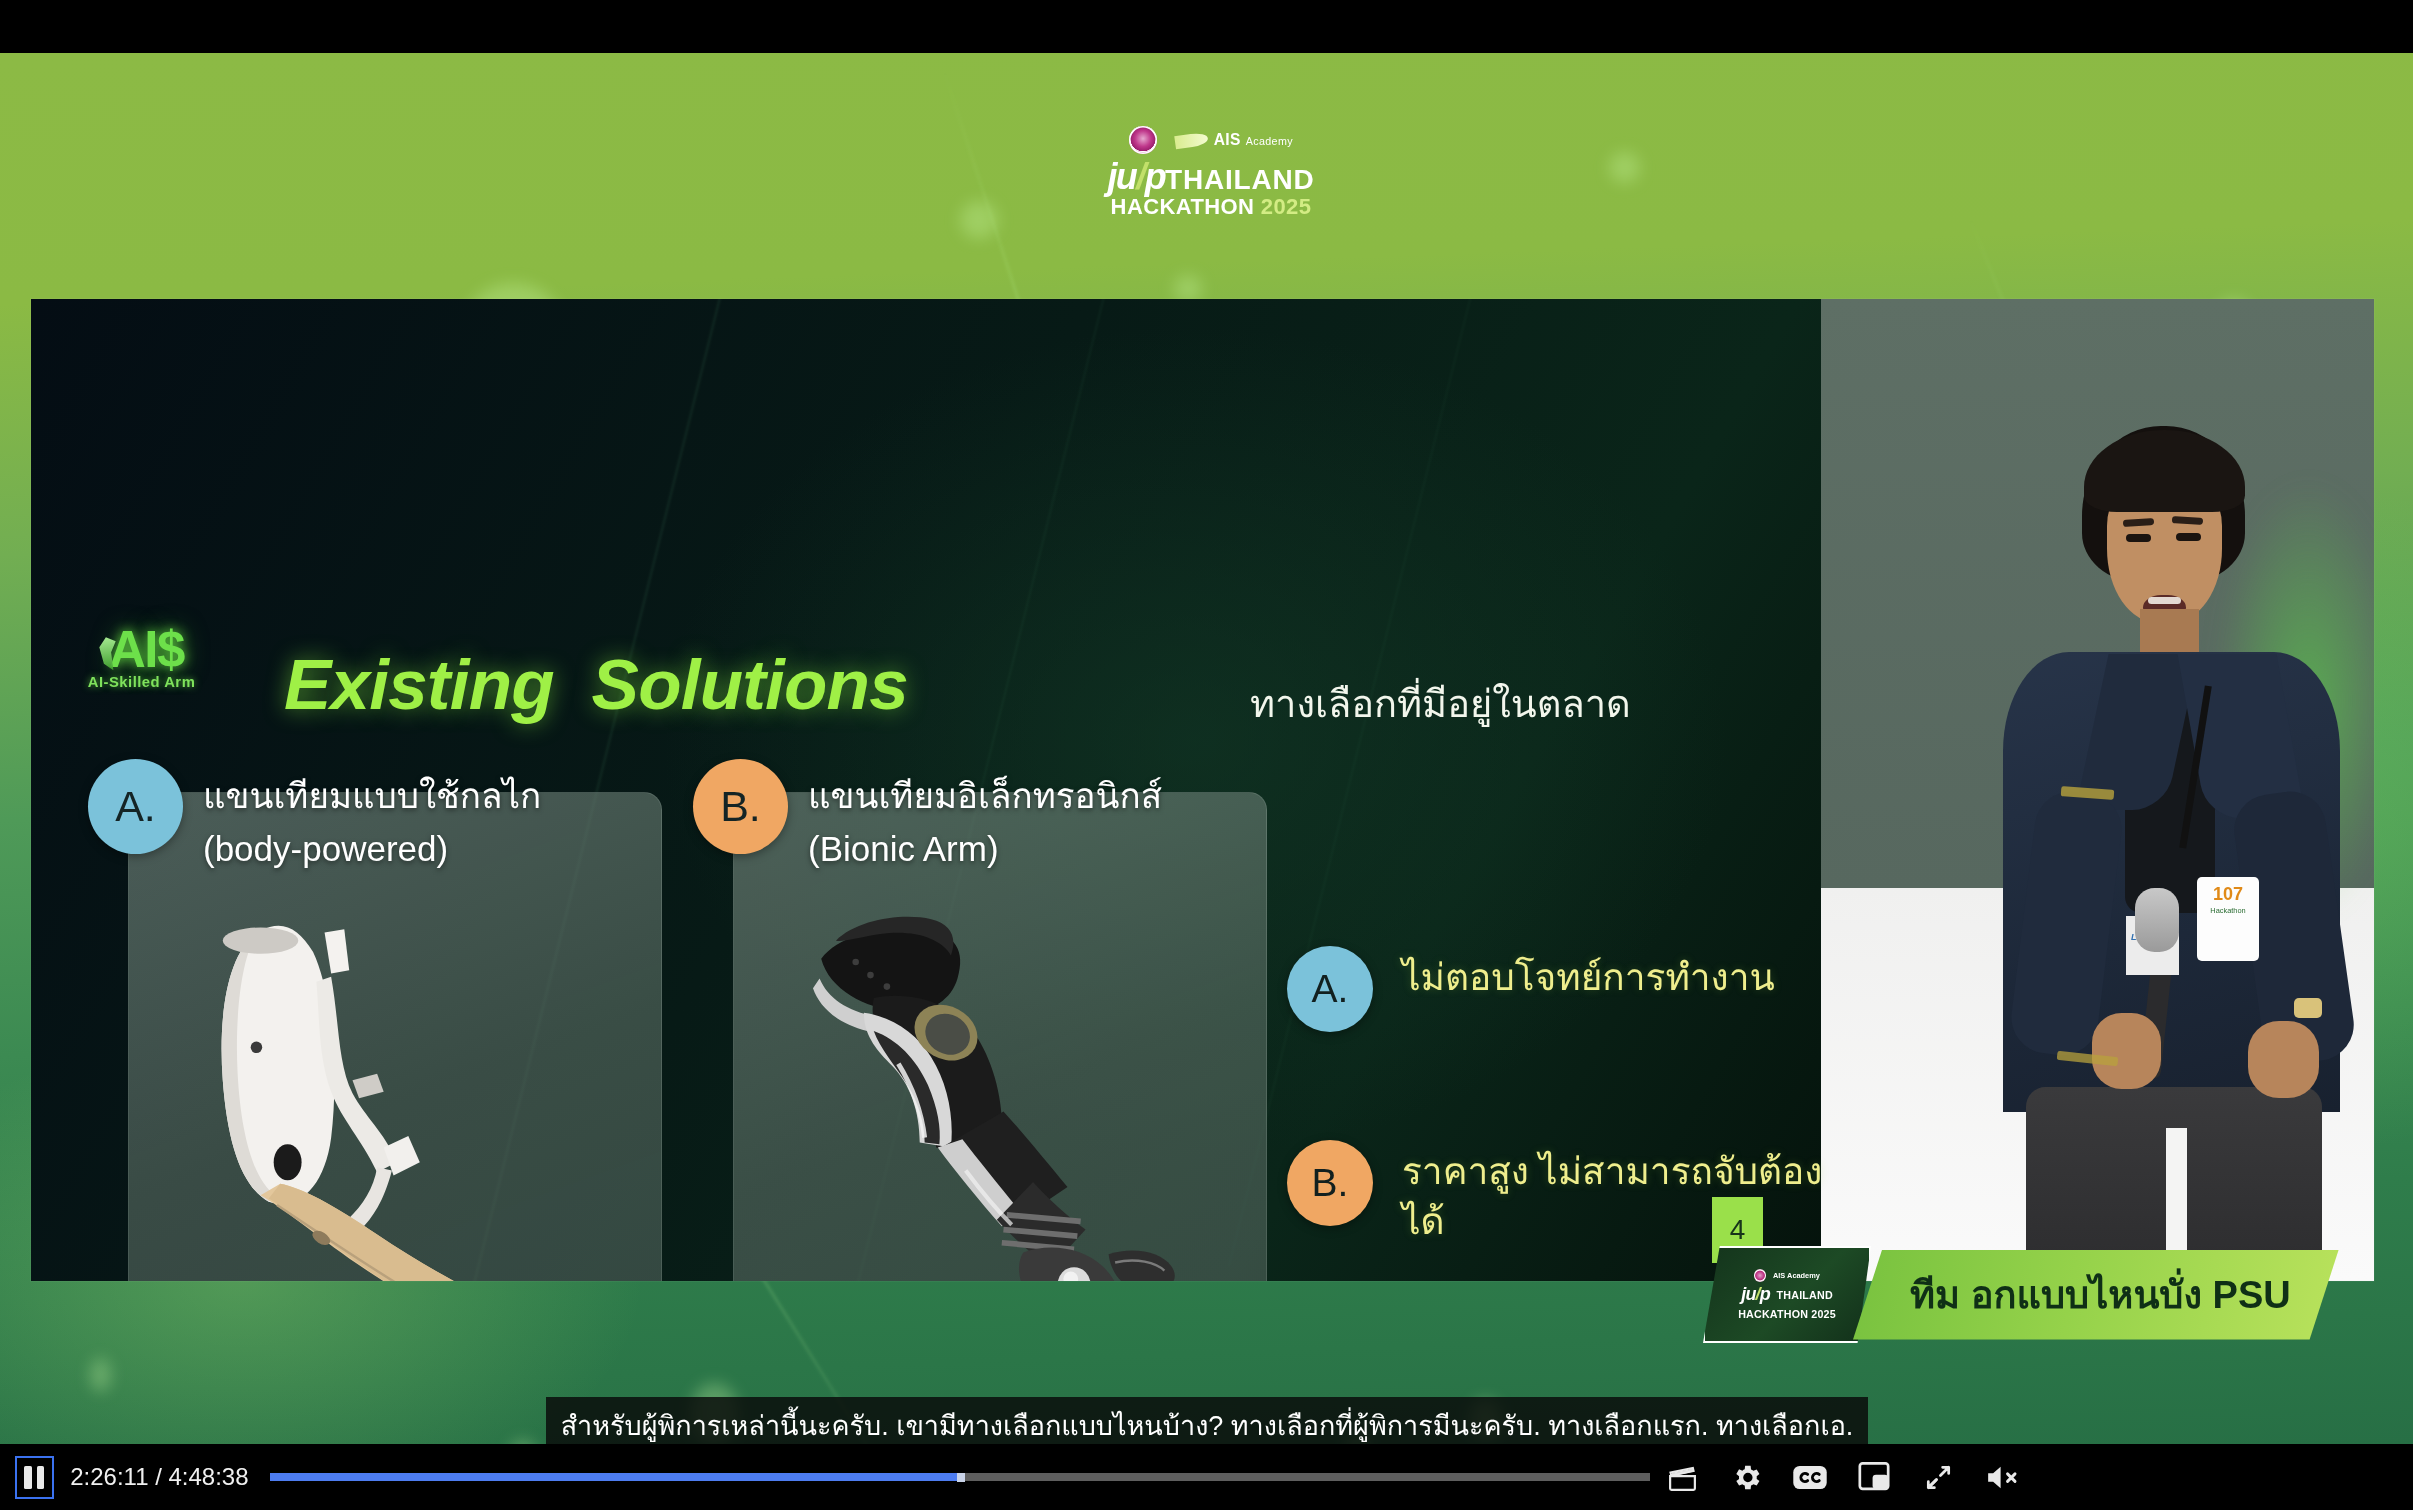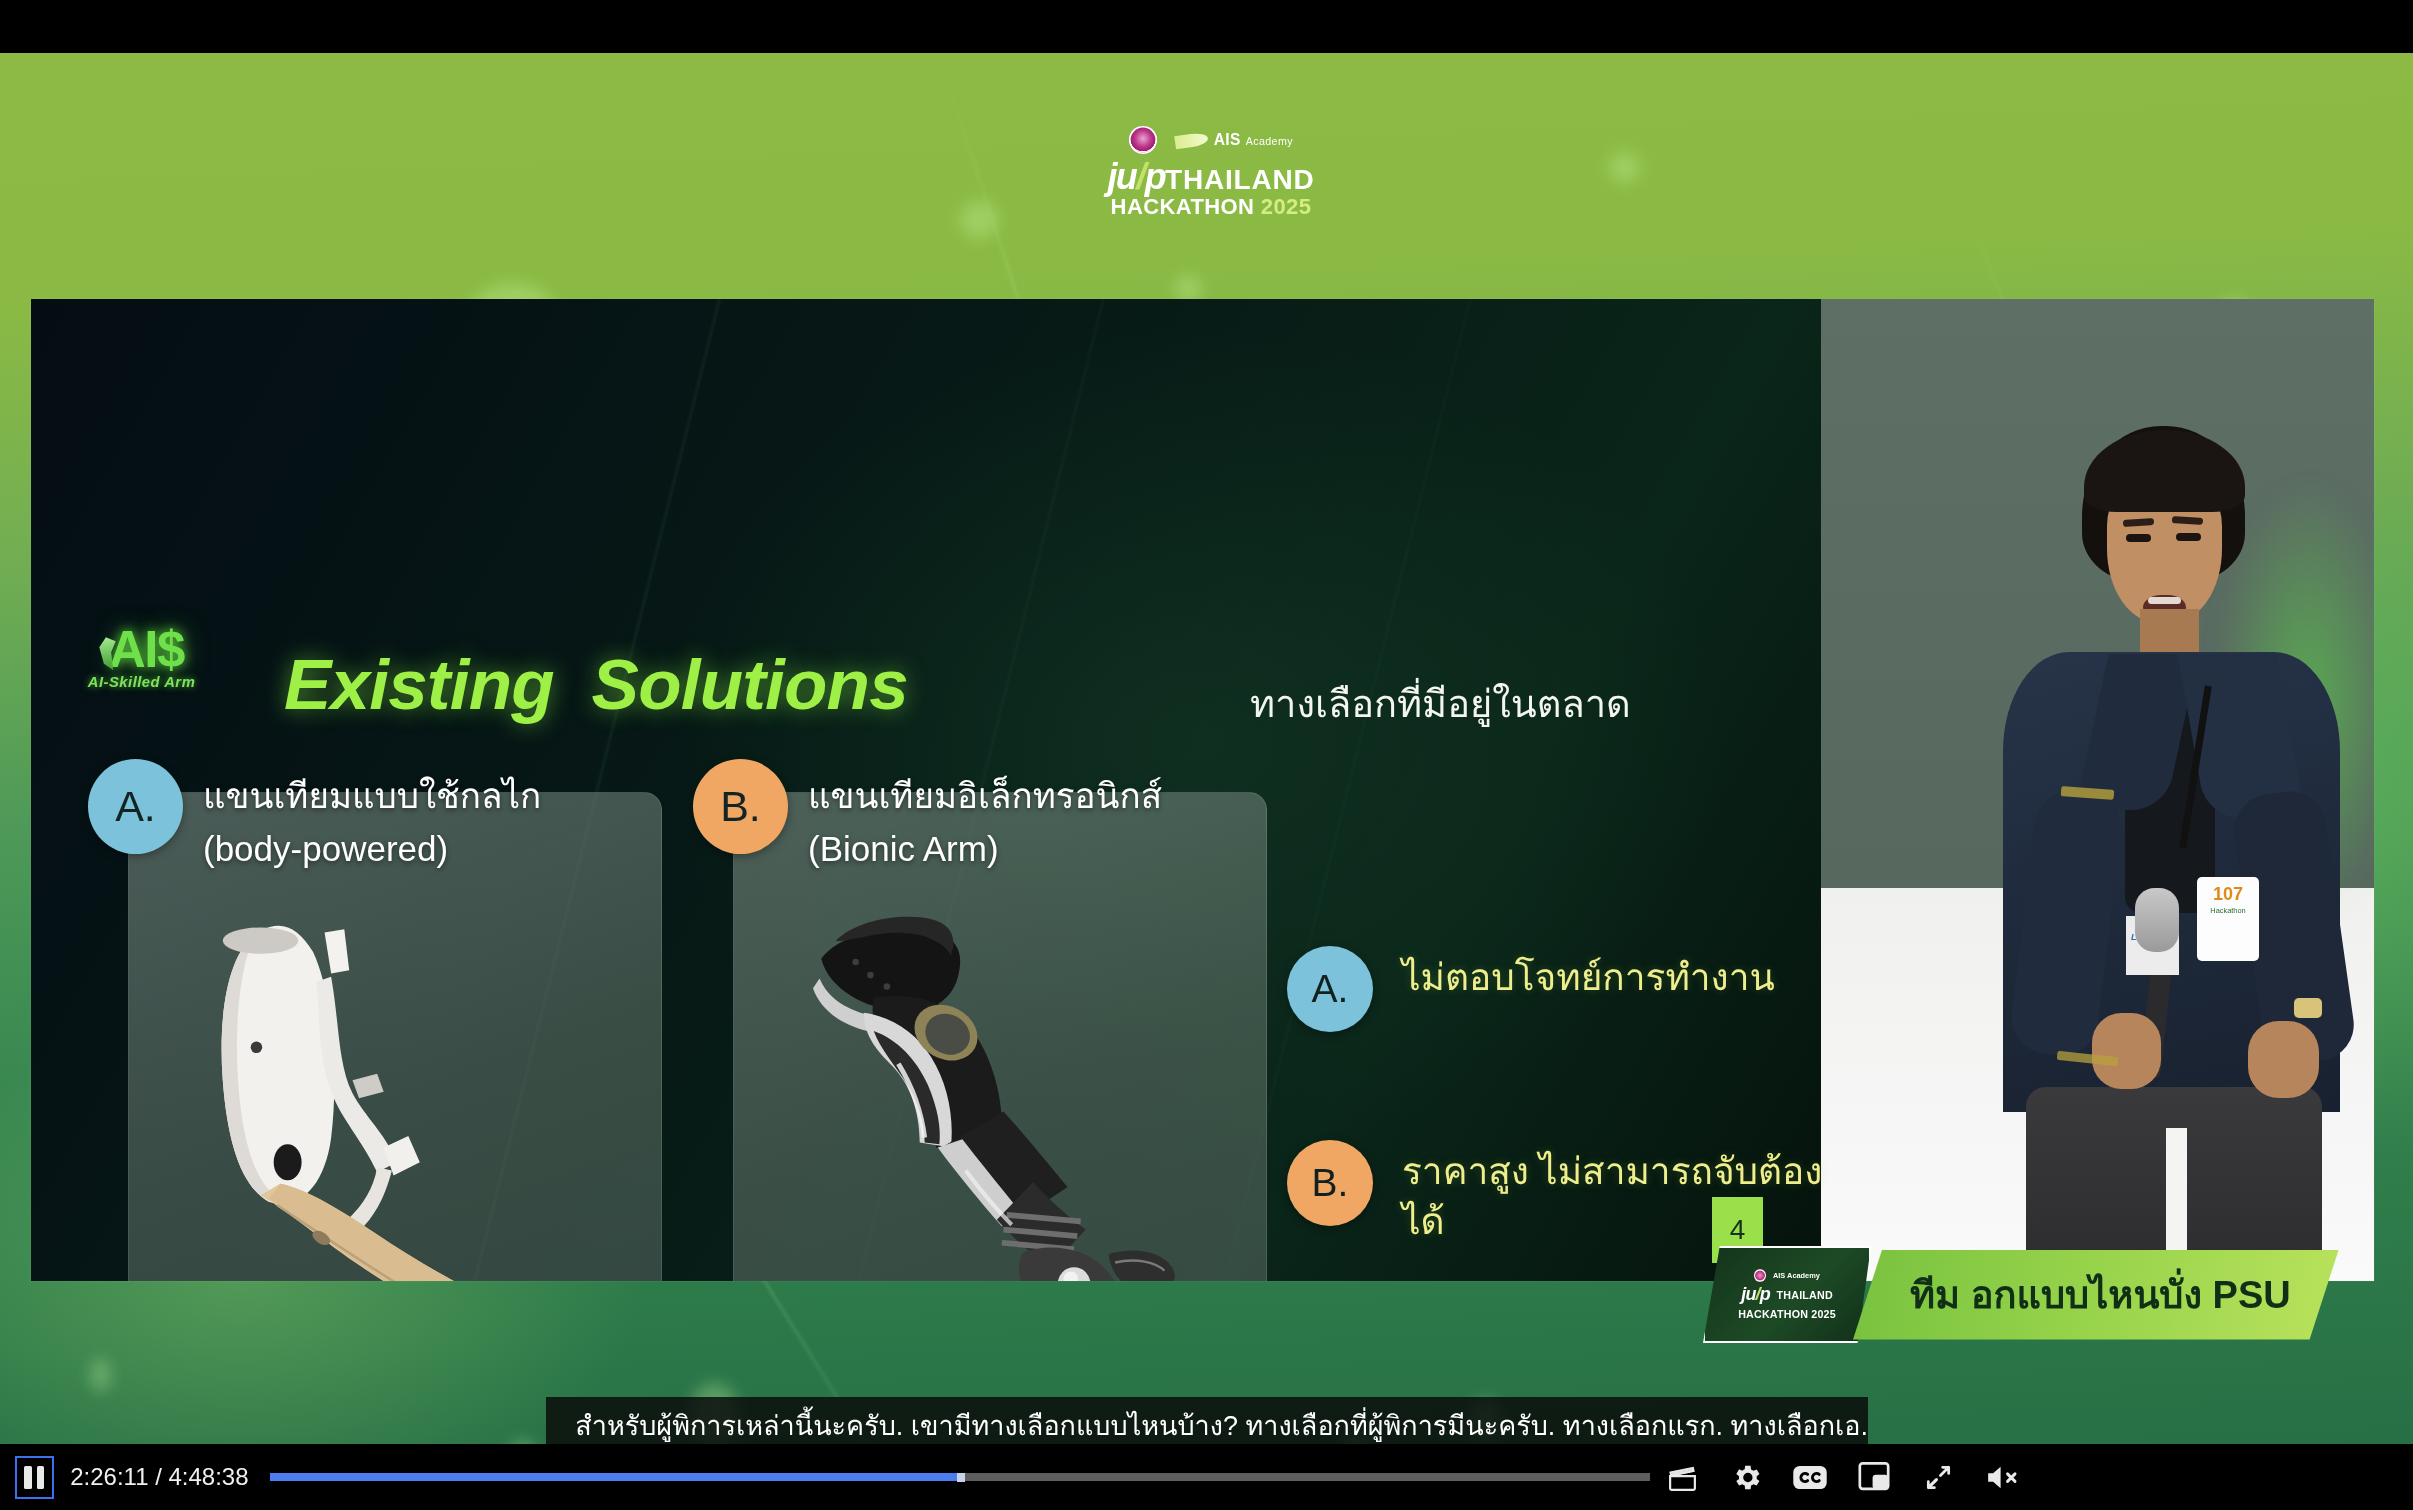--- a/index.html
+++ b/index.html
@@ -85,21 +85,21 @@
     color:#6de04a; text-shadow:0 0 11.5px rgba(110,235,70,.85), 0 0 24.6px rgba(90,220,60,.5);
   }
   .aal-main .claw {
     display:inline-block; width:16.4px; height:33px; vertical-align:-3.3px; margin-right:-6.6px;
     background:linear-gradient(170deg,#b8ffa0,#3da02a);
     clip-path:polygon(40% 0,100% 12%,72% 45%,86% 100%,28% 80%,0 30%);
     opacity:.92;
   }
   .aal-sub {
     margin-top:1.6px; font-size:14.8px; font-weight:bold; letter-spacing:0.5px;
-    color:#7fe25c; text-shadow:0 0 7.4px rgba(110,235,70,.75);font-style:italic;
+    color:#7fe25c; text-shadow:0 0 7.4px rgba(110,235,70,.75);
   }
 
   
   #slide-title {
     position:absolute; left:253px; top:345px; z-index:3;
     font-size:71px; font-weight:bold; font-style:italic; letter-spacing:-0.8px;
     color:#9ff046; text-shadow:0 0 21.3px rgba(130,235,60,.55);
     white-space:pre;
   }
   #slide-subtitle {
@@ -228,21 +228,21 @@
     background:linear-gradient(100deg,#78c23f 0%,#95d24a 45%,#b9e25c 100%);
     clip-path:polygon(6% 0,100% 0,94% 100%,0 100%);
     display:flex; align-items:center;
     font-size:38px; font-weight:bold; color:#0f2f16;
   }
 
   
   #caption-box {
     position:absolute; left:546px; top:1397px; width:1322px; height:56px; z-index:45;
     background:rgba(8,8,8,.82);
-    display:flex; align-items:center; justify-content:flex-end;
+    display:flex; align-items:center; justify-content:center;
   }
   #caption-text { font-size:27px; color:#fff; white-space:nowrap; }
 
   
   #controls {
     position:absolute; left:0; bottom:0; width:2059px; height:66px; z-index:50;
     background:#000; display:flex; align-items:center;
   }
   #play-btn {
     margin-left:14.8px; width:39px; height:43px;

